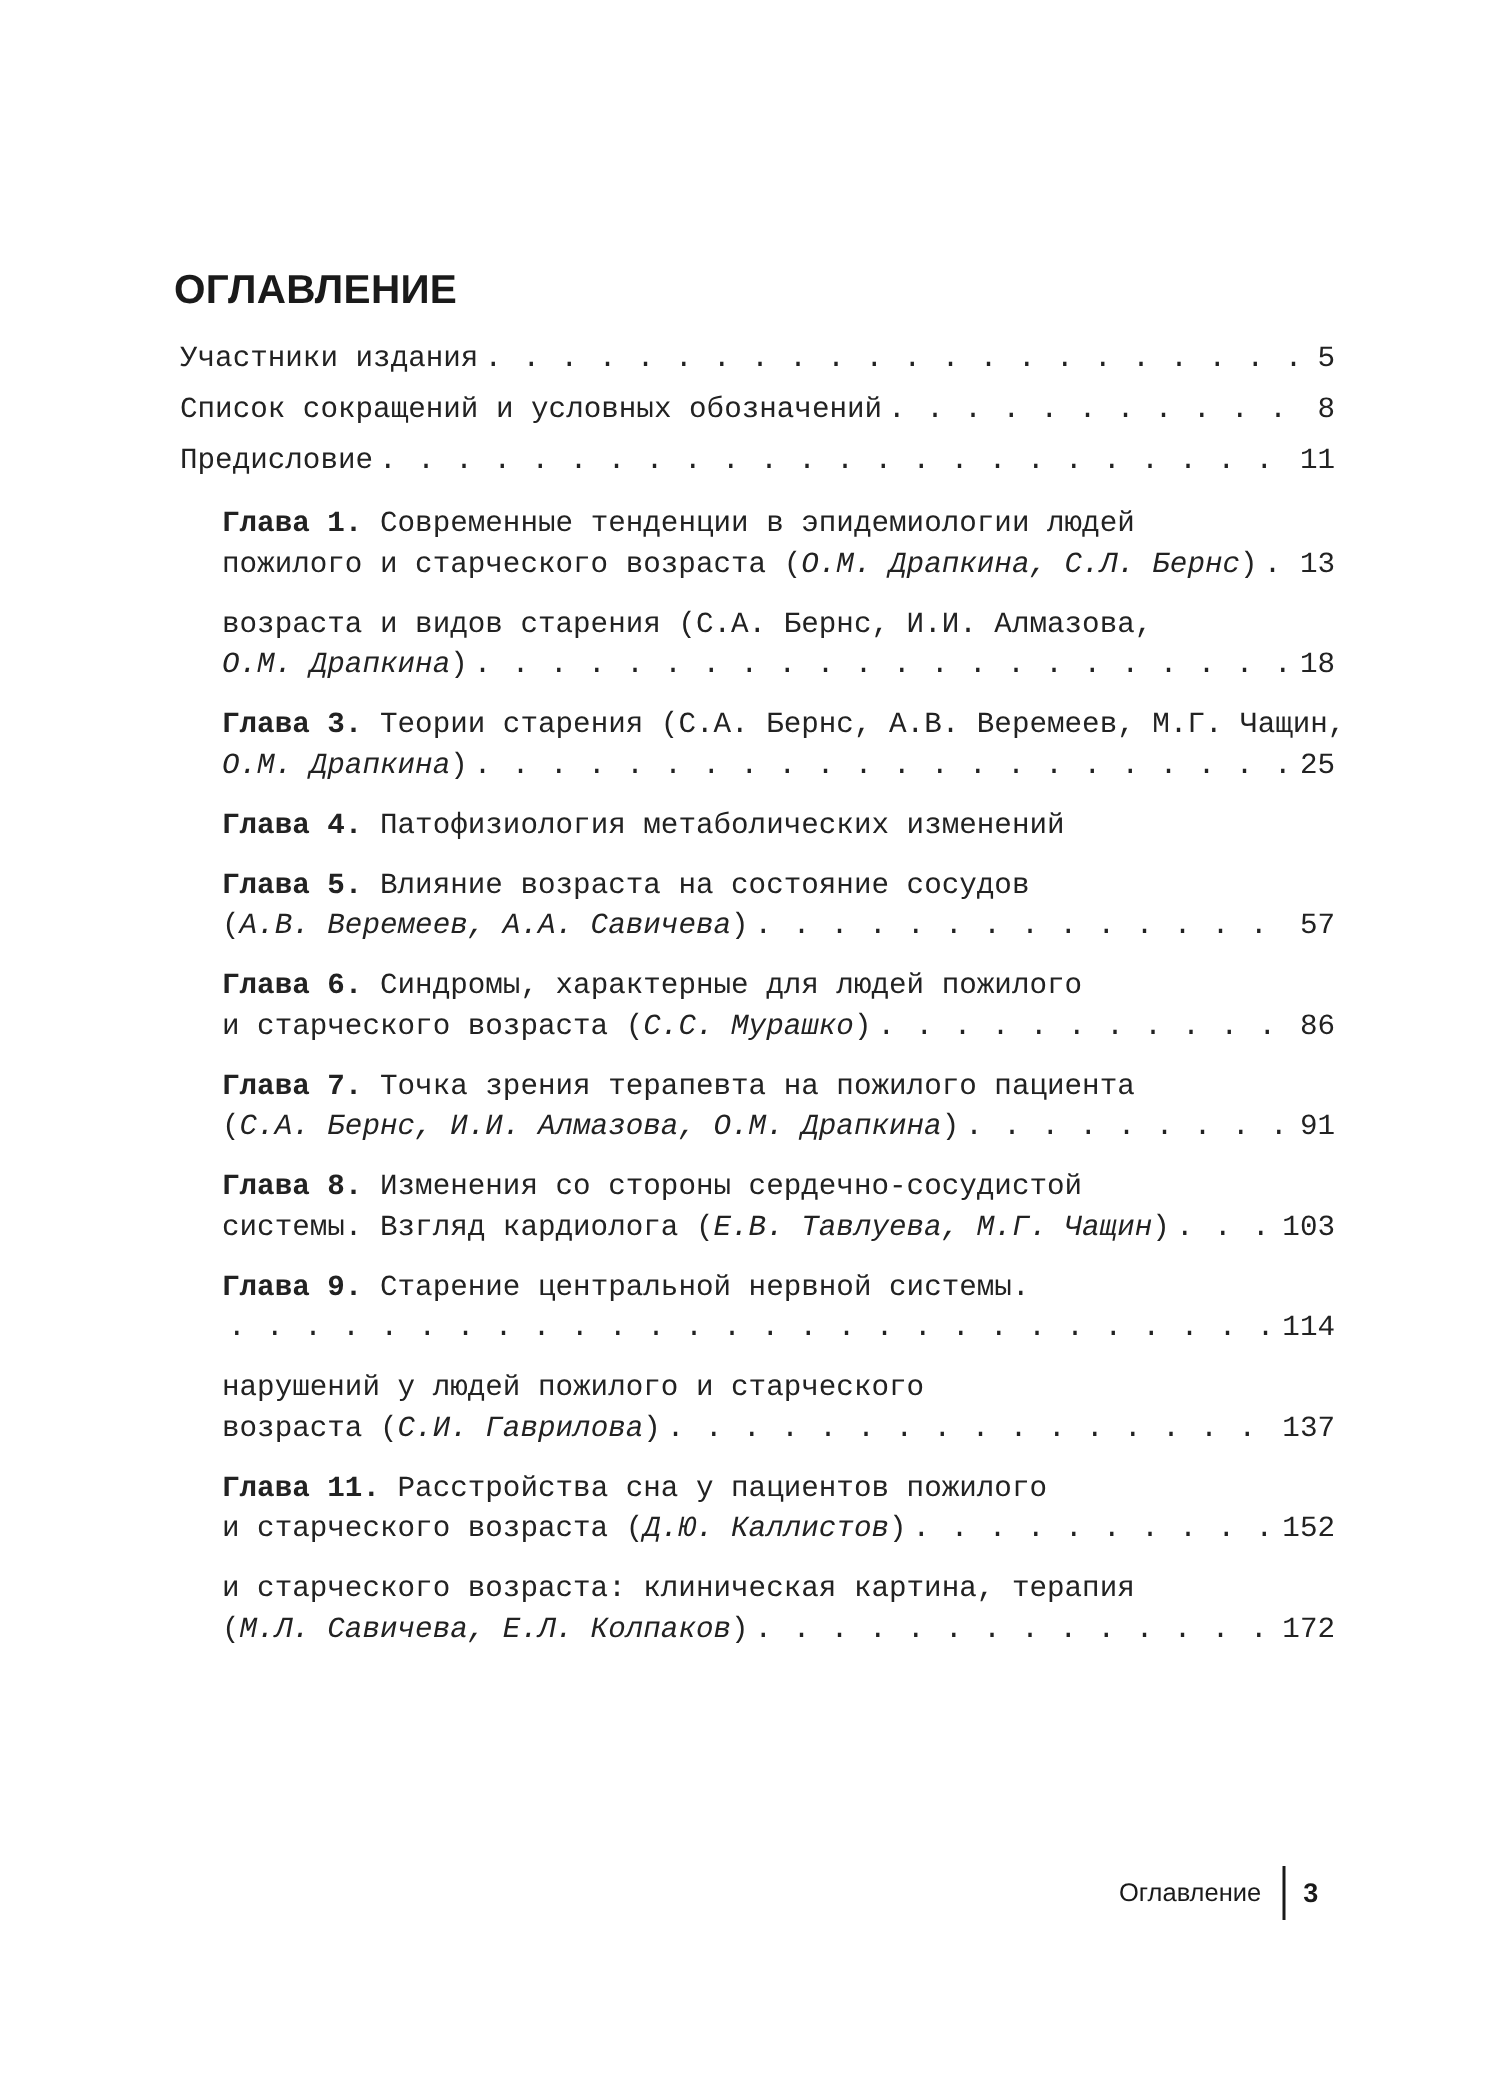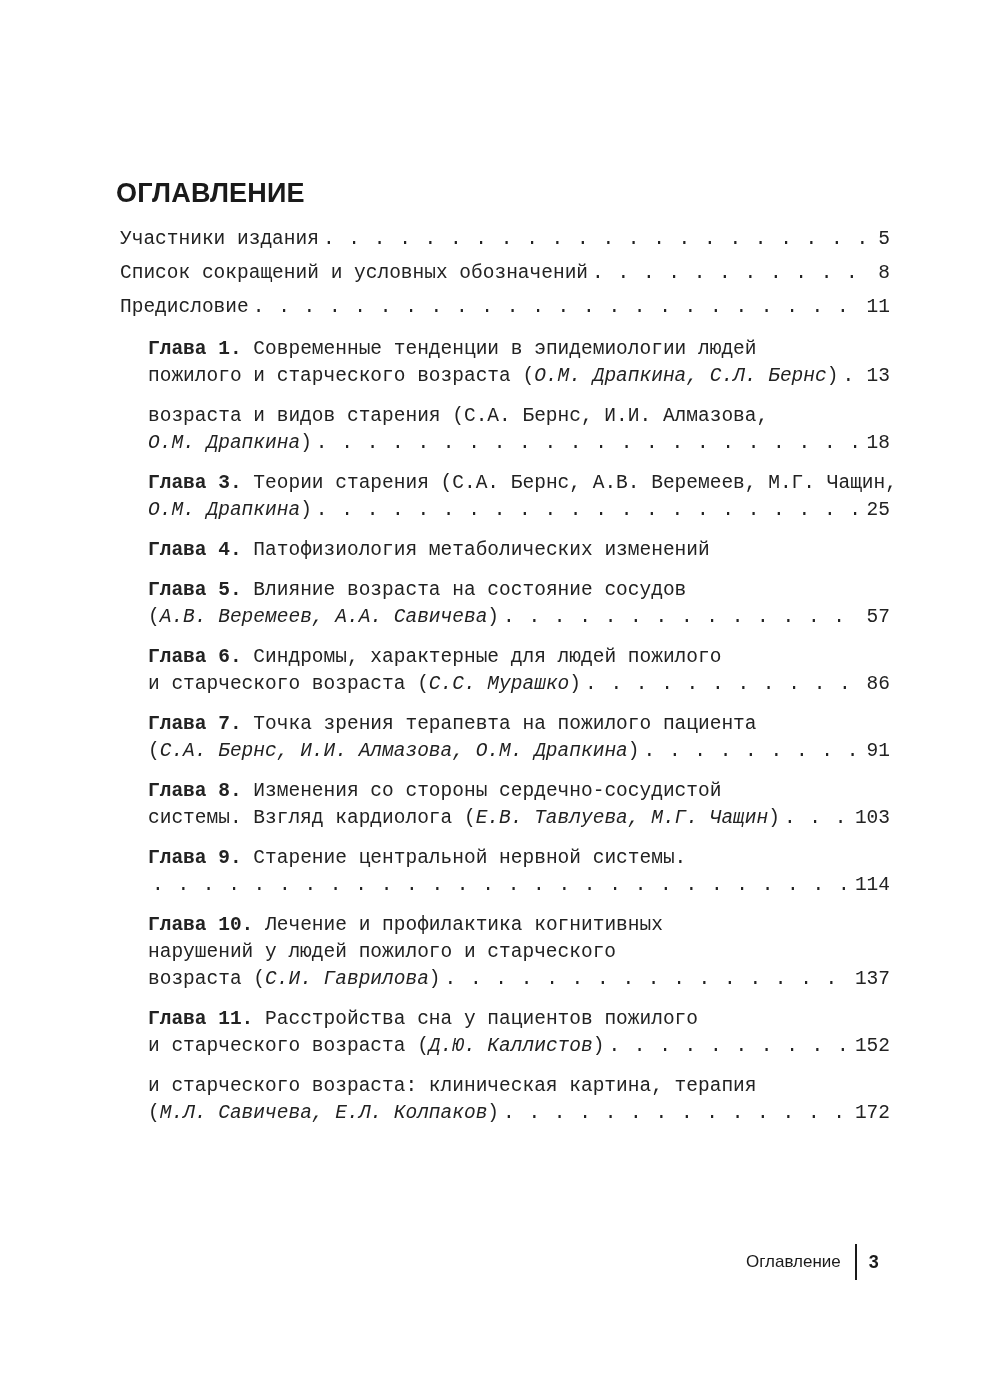--- a/index.html
+++ b/index.html
@@ -114,21 +114,20 @@
         </div>
       </div>
       <div class="chapter">
         <div class="line"><span class="num">Глава 9.</span> <span>Старение центральной нервной системы.</span></div>
         <div class="toc-row">
           <span class="lead"></span>
           <span class="page">114</span>
         </div>
       </div>
       <div class="chapter">
-        <div class="line"><span class="num">Глава 10.</span> <span>Лечение и профилактика когнитивных</span></div>
         <div class="line"><span>нарушений у людей пожилого и старческого</span></div>
         <div class="toc-row">
           <span class="label"><span>возраста (</span><span class="auth">С.И. Гаврилова</span><span>)</span></span>
           <span class="lead"></span>
           <span class="page">137</span>
         </div>
       </div>
       <div class="chapter">
         <div class="line"><span class="num">Глава 11.</span> <span>Расстройства сна у пациентов пожилого</span></div>
         <div class="toc-row">

